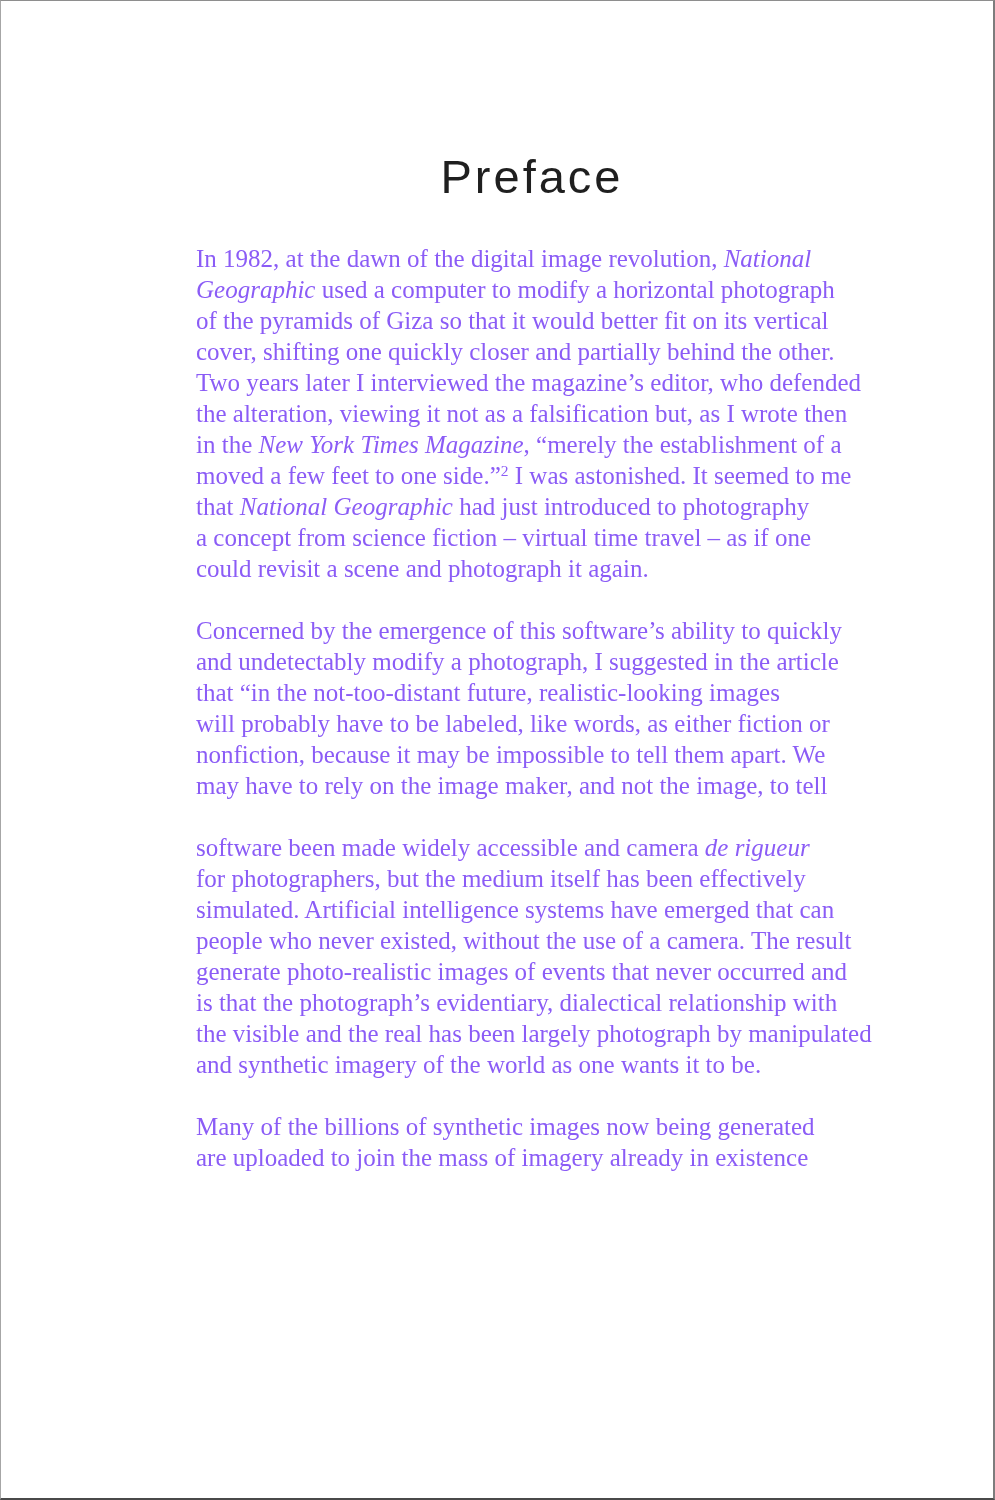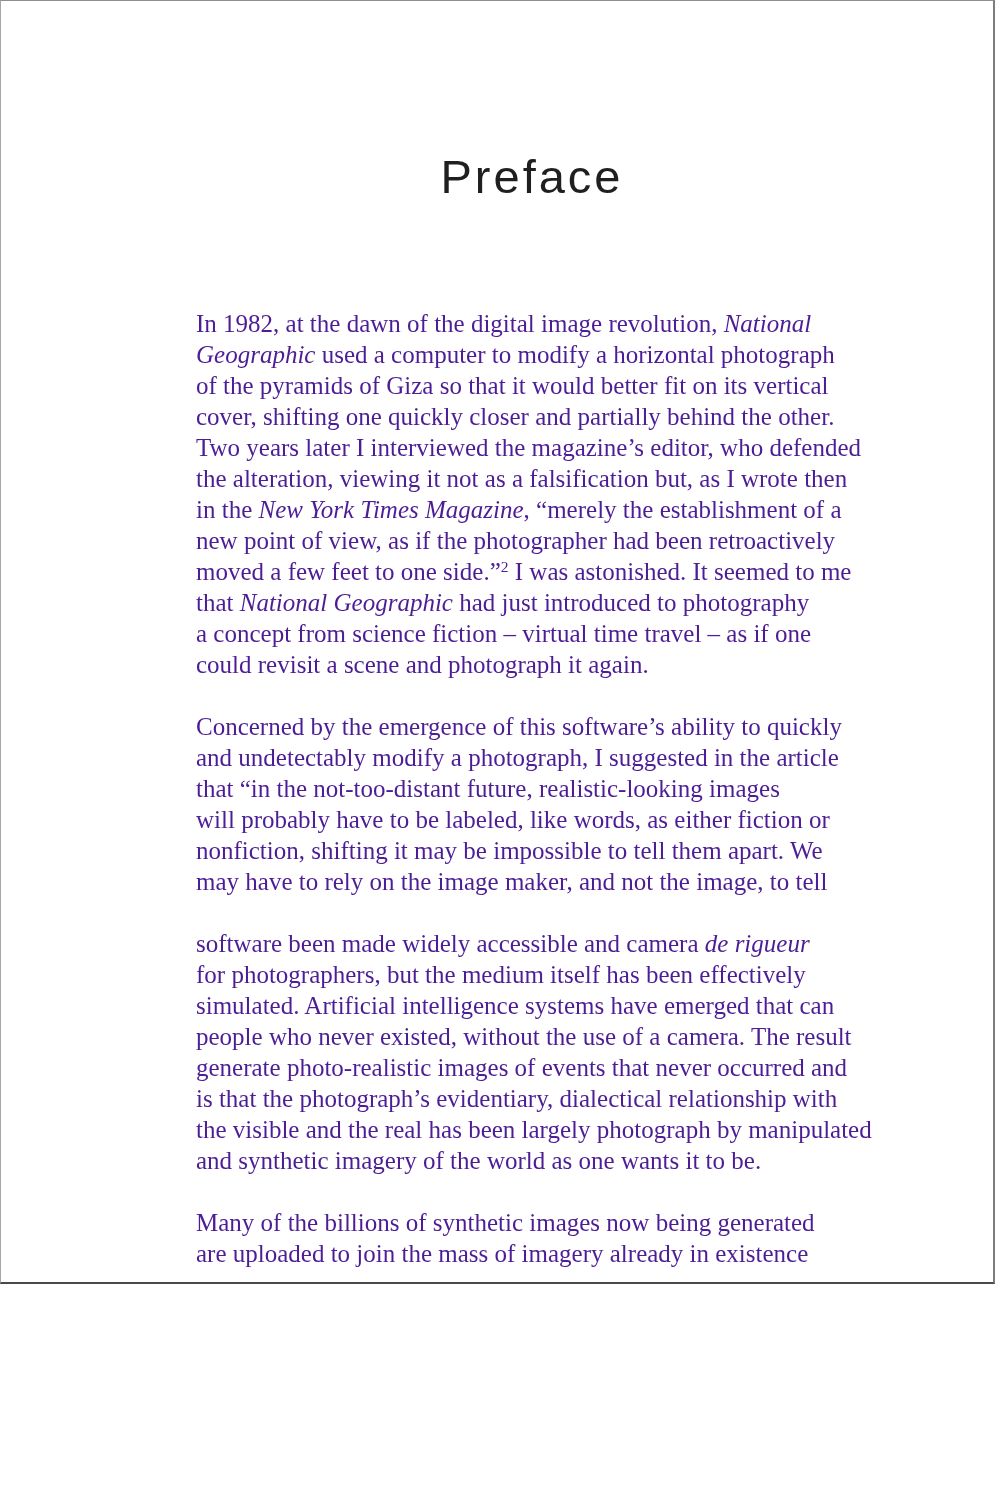--- a/index.html
+++ b/index.html
@@ -3,21 +3,21 @@
 <meta charset="utf-8">
 <style>
   html, body {
     margin: 0;
     padding: 0;
     background: #ffffff;
   }
   .page {
     position: relative;
     width: 995px;
-    height: 1284px;
+    height: 1500px;
     box-sizing: border-box;
     background: #ffffff;
     border-top: 1px solid #8e8e8e;
     border-left: 1px solid #a6a6a6;
     border-right: 2px solid #7d7d7d;
     border-bottom: 2px solid #4a4a4a;
     overflow: hidden;
   }
   .content {
     margin-left: 195px;
@@ -27,25 +27,25 @@
     margin: 150px 0 0 0;
     font-family: "Liberation Sans", sans-serif;
     font-weight: 300;
     font-size: 47px;
     line-height: 52px;
     letter-spacing: 3px;
     color: #1f1f1f;
     text-align: center;
   }
   .bodytext {
-    margin-top: 105px;
+    margin-top: 40px;
     font-family: "Liberation Serif", serif;
     font-size: 25px;
     line-height: 31px;
-    color: #4c1d95;
+    color: #8b5cf6;
   }
   .paragraph + .paragraph {
     margin-top: 31px;
   }
   .line {
     white-space: nowrap;
   }
   .run-italic {
     font-style: italic;
   }
@@ -64,32 +64,31 @@
     <h1 class="title">Preface</h1>
     <div class="bodytext">
         <div class="paragraph">
           <div class="line"><span class="run-normal">In 1982, at the dawn of the digital image revolution, </span><span class="run-italic">National</span></div>
           <div class="line"><span class="run-italic">Geographic</span><span class="run-normal"> used a computer to modify a horizontal photograph</span></div>
           <div class="line"><span class="run-normal">of the pyramids of Giza so that it would better fit on its vertical</span></div>
           <div class="line"><span class="run-normal">cover, shifting one quickly closer and partially behind the other.</span></div>
           <div class="line"><span class="run-normal">Two years later I interviewed the magazine’s editor, who defended</span></div>
           <div class="line"><span class="run-normal">the alteration, viewing it not as a falsification but, as I wrote then</span></div>
           <div class="line"><span class="run-normal">in the </span><span class="run-italic">New York Times Magazine</span><span class="run-normal">, “merely the establishment of a</span></div>
-          <div class="line"><span class="run-normal">new point of view, as if the photographer had been retroactively</span></div>
           <div class="line"><span class="run-normal">moved a few feet to one side.”</span><span class="run-sup">2</span><span class="run-normal"> I was astonished. It seemed to me</span></div>
           <div class="line"><span class="run-normal">that </span><span class="run-italic">National Geographic</span><span class="run-normal"> had just introduced to photography</span></div>
           <div class="line"><span class="run-normal">a concept from science fiction – virtual time travel – as if one</span></div>
           <div class="line"><span class="run-normal">could revisit a scene and photograph it again.</span></div>
         </div>
         <div class="paragraph">
           <div class="line"><span class="run-normal">Concerned by the emergence of this software’s ability to quickly</span></div>
           <div class="line"><span class="run-normal">and undetectably modify a photograph, I suggested in the article</span></div>
           <div class="line"><span class="run-normal">that “in the not-too-distant future, realistic-looking images</span></div>
           <div class="line"><span class="run-normal">will probably have to be labeled, like words, as either fiction or</span></div>
-          <div class="line"><span class="run-normal">nonfiction, shifting it may be impossible to tell them apart. We</span></div>
+          <div class="line"><span class="run-normal">nonfiction, because it may be impossible to tell them apart. We</span></div>
           <div class="line"><span class="run-normal">may have to rely on the image maker, and not the image, to tell</span></div>
         </div>
         <div class="paragraph">
           <div class="line"><span class="run-normal">software been made widely accessible and camera </span><span class="run-italic">de rigueur</span></div>
           <div class="line"><span class="run-normal">for photographers, but the medium itself has been effectively</span></div>
           <div class="line"><span class="run-normal">simulated. Artificial intelligence systems have emerged that can</span></div>
           <div class="line"><span class="run-normal">people who never existed, without the use of a camera. The result</span></div>
           <div class="line"><span class="run-normal">generate photo-realistic images of events that never occurred and</span></div>
           <div class="line"><span class="run-normal">is that the photograph’s evidentiary, dialectical relationship with</span></div>
           <div class="line"><span class="run-normal">the visible and the real has been largely photograph by manipulated</span></div>

